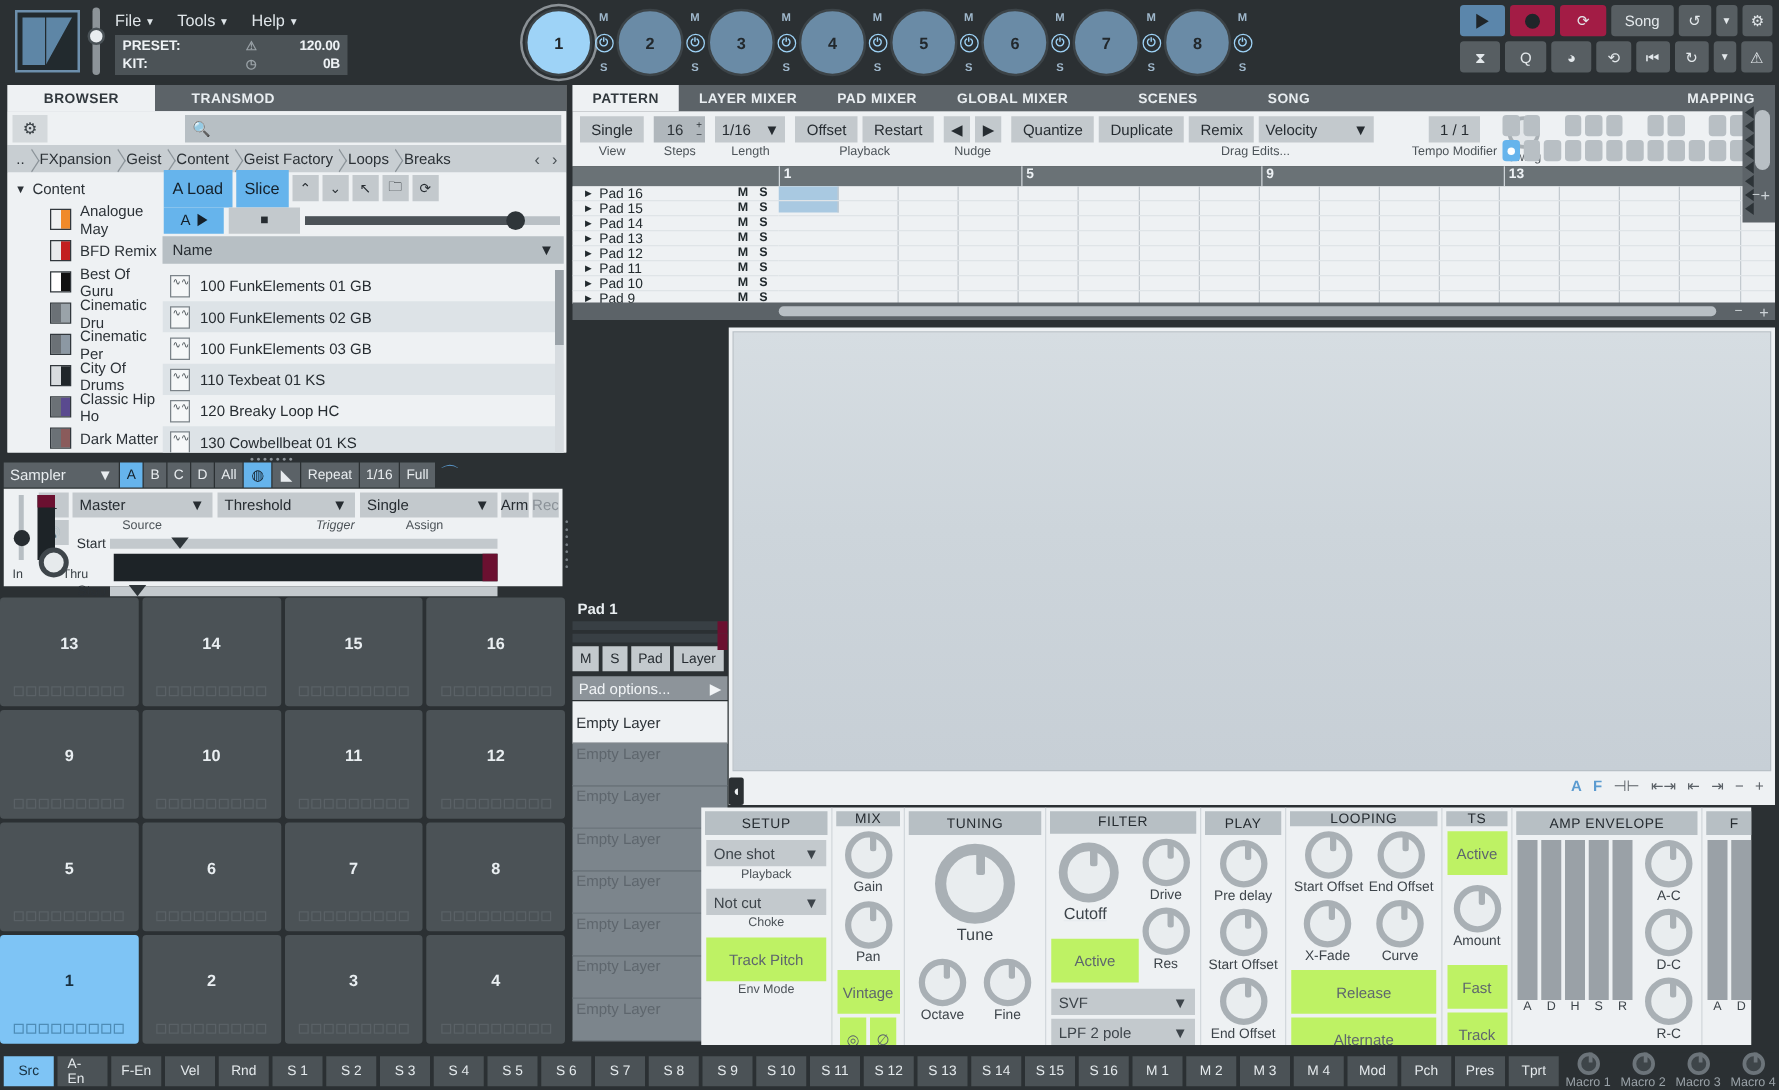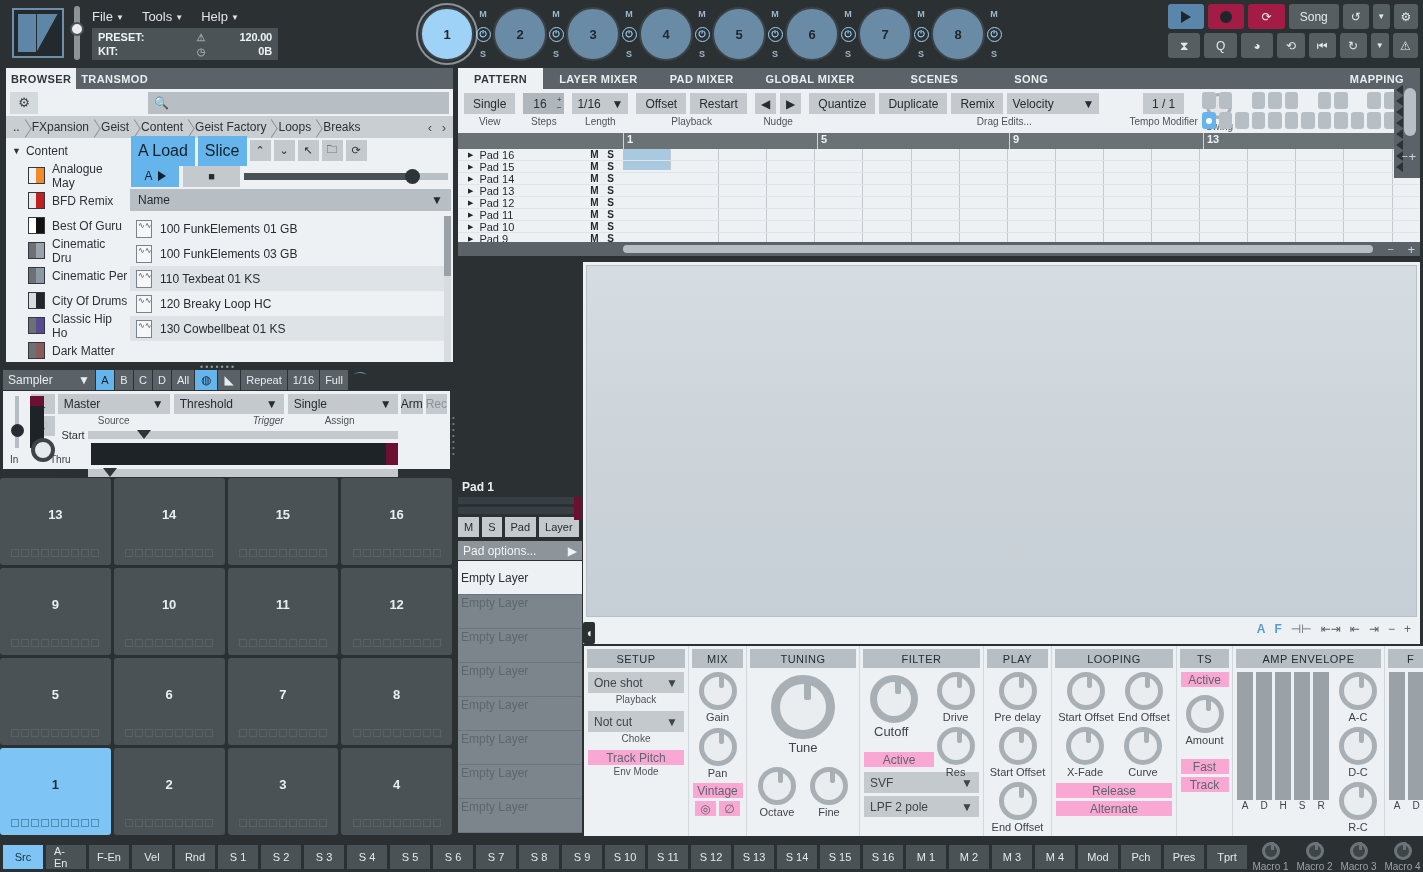--- a/index.html
+++ b/index.html
@@ -56,42 +56,42 @@
   .tbtn.w36 { width:36px; }
   .tbtn.w24 { width:20px; font-size:8px;}
   .tbtn.w30 { width:30px;}
   .tbtn.w28 { width:28px;}
   .tri { width:0;height:0;border-left:10px solid #1f2529;border-top:6px solid transparent;border-bottom:6px solid transparent;}
   .dot { width:12px;height:12px;border-radius:50%;background:#1f2529;}
 
   
   .browser { position:absolute; left:6px; top:68px; width:447px; height:294px; background:#eef1f3; }
   .btabs { position:absolute; left:0; top:0; height:21px; width:100%; background:#5c6368; display:flex; }
-  .btab { height:21px; padding:0 5px; display:flex; align-items:center; font-size:11px; font-weight:bold; color:#e9eef1; letter-spacing:0.4px;}
+  .btab { height:21px; padding:0 29px; display:flex; align-items:center; font-size:11px; font-weight:bold; color:#e9eef1; letter-spacing:0.4px;}
   .btab.on { background:#eef1f3; color:#31383d; }
   .brow2 { position:absolute; left:0; top:21px; width:100%; height:27px; background:#eef1f3; display:flex; align-items:center; padding:0 4px;}
   .gear { width:28px;height:22px;background:#d4d9dc;display:flex;align-items:center;justify-content:center;font-size:13px;color:#3a4146;}
   .searchbar { flex:1; margin-left:110px; height:22px; background:#b7bfc4; display:flex; align-items:center; padding-left:6px;}
   .searchbar .mag { font-size:12px; color:#3b4247;}
   .bcrumbs { position:absolute; left:0; top:48px; width:100%; height:22px; background:#c8ced2; display:flex; align-items:center; font-size:12px; color:#2b3136; }
   .crumb { padding:0 5px 0 7px; position:relative; }
   .crumb:after { content:""; position:absolute; right:-6px; top:3px; width:10px;height:10px;
       border-right:1px solid #8b9399; border-top:1px solid #8b9399; transform:rotate(45deg) skew(12deg,12deg); }
   .crumb.last:after{display:none;}
   .bnav { position:absolute; right:4px; top:52px; font-size:13px; color:#4a5156; letter-spacing:3px;}
 
   .tree { position:absolute; left:0; top:70px; width:122px; height:224px; background:#eef1f3; overflow:hidden; color:#2c3237;}
   .tnode { height:25px; display:flex; align-items:center; font-size:12px; padding-left:6px;}
   .tnode .arr { font-size:9px; margin-right:5px;}
-  .tnode.child { padding-left:22px;}
+  .tnode.child { padding-left:34px;}
   .swatch { width:17px;height:17px;margin-right:7px; border:1px solid #32383d; display:block; flex:none;}
 
   .filepane { position:absolute; left:122px; top:70px; width:325px; height:224px; background:#eef1f3; }
   .fptools { height:25px; display:flex; align-items:center; gap:3px; padding:2px 3px;}
-  .fbtn { height:21px; background:#c3c9cd; color:#262c31; font-size:16px; display:flex;align-items:center;justify-content:center; padding:15px 7px;}
+  .fbtn { height:21px; background:#c3c9cd; color:#262c31; font-size:13px; display:flex;align-items:center;justify-content:center; padding:15px 7px;}
   .fbtn.blue { background:#66b4ec; color:#14202a;}
   .fbtn.sq { width:21px; padding:0; font-size:11px;}
   .fprow2 { height:26px; display:flex; align-items:center; gap:4px; padding:0 3px;}
   .ab { width:48px;height:21px;background:#66b4ec;display:flex;align-items:center;justify-content:center;gap:5px;color:#14202a;font-size:12px;}
   .stopb { width:57px;height:21px;background:#c3c9cd;display:flex;align-items:center;justify-content:center;color:#262c31;font-size:11px;}
   .slid { flex:1; height:7px; background:#b9c0c5; position:relative; margin-right:2px;}
   .slid .fill { position:absolute; left:0;top:0;height:7px; width:82%; background:#4b5257;}
   .slid .kb { position:absolute; left:79%; top:-4px; width:15px;height:15px;border-radius:50%;background:#2e3539;}
   .colhdr { height:22px; background:#b7bfc4; display:flex; align-items:center; padding:0 8px; font-size:12px; color:#262c31; justify-content:space-between; margin:0 2px;}
   .flist { position:absolute; left:2px; top:78px; right:2px; bottom:0; overflow:hidden;}
@@ -212,34 +212,34 @@
   .layer.sel { background:#eef1f3; color:#2b3136; }
 
   
   .wavepanel { position:absolute; left:583px; top:262px; width:837px; height:382px; background:#eef1f3; padding:3px;}
   .wavearea { width:100%; height:352px; background:linear-gradient(to bottom, #d6dde2 0%, #cdd5db 45%, #c7cfd6 100%); border:1px solid #b8c0c6;}
   .wavetools { height:24px; display:flex; align-items:center; justify-content:flex-end; gap:9px; padding-right:6px; color:#5b6167; font-size:12px;}
   .wavetools .blue { color:#5b9bd0; font-weight:bold;}
   .wfhandle { position:absolute; left:583px; top:622px; width:12px; height:22px; background:#2b3033; border-radius:2px; display:flex;align-items:center;justify-content:center; color:#eef1f3; font-size:12px;}
 
   
-  .params { position:absolute; left:584px; top:646px; width:840px; height:190px; background:#eef1f3; display:flex; overflow:hidden;}
+  .params { position:absolute; left:561px; top:646px; width:840px; height:190px; background:#eef1f3; display:flex; overflow:hidden;}
   .psec { border-right:1px solid #d2d8dc; padding:0; display:flex; flex-direction:column; flex:none;}
   .psec-hdr { height:19px; background:#b7bfc4; color:#262c31; font-size:11px; display:flex; align-items:center; justify-content:center; margin:3px 3px 4px 3px; letter-spacing:0.5px;}
   .psec-body { flex:1; position:relative; padding:0 4px;}
   .pkn { width:38px;height:38px;border-radius:50%;background:#e9edef;border:5px solid #a9b0b5; position:relative;}
   .pkn:after{content:""; position:absolute; left:15px; top:-3px; width:5px;height:14px;background:#a9b0b5; border-radius:2px;}
   .pkn.big { width:64px;height:64px;border:9px solid #a9b0b5;}
   .pkn.big:after{ left:24px; top:-6px; width:7px; height:22px;}
   .pkn.md { width:48px;height:48px;border:7px solid #a9b0b5;}
   .pkn.md:after{ left:18px; top:-5px; width:6px; height:17px;}
   .knlbl { font-size:11px; color:#3d444a; text-align:center; margin-top:1px;}
   .knlbl.big { font-size:13px; }
   .psel { height:21px; background:#c3c9cd; color:#3d444a; display:flex; align-items:center; justify-content:space-between; padding:0 6px; font-size:12px;}
-  .pbtn2 { height:15px; background:#f9a8d4; color:#5e666d; display:flex; align-items:center; justify-content:center; font-size:12px;}
+  .pbtn2 { height:35px; background:#bef264; color:#5e666d; display:flex; align-items:center; justify-content:center; font-size:12px;}
   .caplbl { font-size:10px; color:#4c5358; text-align:center; margin:1px 0 6px 0;}
   .envbars { display:flex; gap:3px; align-items:flex-end; height:128px;}
   .envbars .b { width:16px; background:#9aa1a7; }
   .envlbls { display:flex; gap:3px; }
   .envlbls span { width:16px; text-align:center; font-size:10px; color:#3d444a;}
   .pscroll { position:absolute; left:586px; bottom:3px; width:834px; height:8px; background:#dde2e6;}
   .pscroll i { position:absolute; left:0;top:0;width:258px;height:8px;background:#aeb5ba; display:block;}
 
   
   .bottombar { position:absolute; left:0; top:842px; width:1423px; height:30px; background:#2b3033; display:flex; align-items:center; gap:3px; padding-left:3px;}
@@ -466,20 +466,24 @@
           </div>
       </div>
       <div class="colhdr">
         <span>Name</span>
         <span>▼</span>
       </div>
       <div class="flist" id="filelist">
           <div class="frow">
             <span class="wicon"></span>
             <span>100 FunkElements 01 GB</span>
+          </div>
+          <div class="frow alt">
+            <span class="wicon"></span>
+            <span>100 FunkElements 02 GB</span>
           </div>
           <div class="frow">
             <span class="wicon"></span>
             <span>100 FunkElements 03 GB</span>
           </div>
           <div class="frow alt">
             <span class="wicon"></span>
             <span>110 Texbeat 01 KS</span>
           </div>
           <div class="frow">

